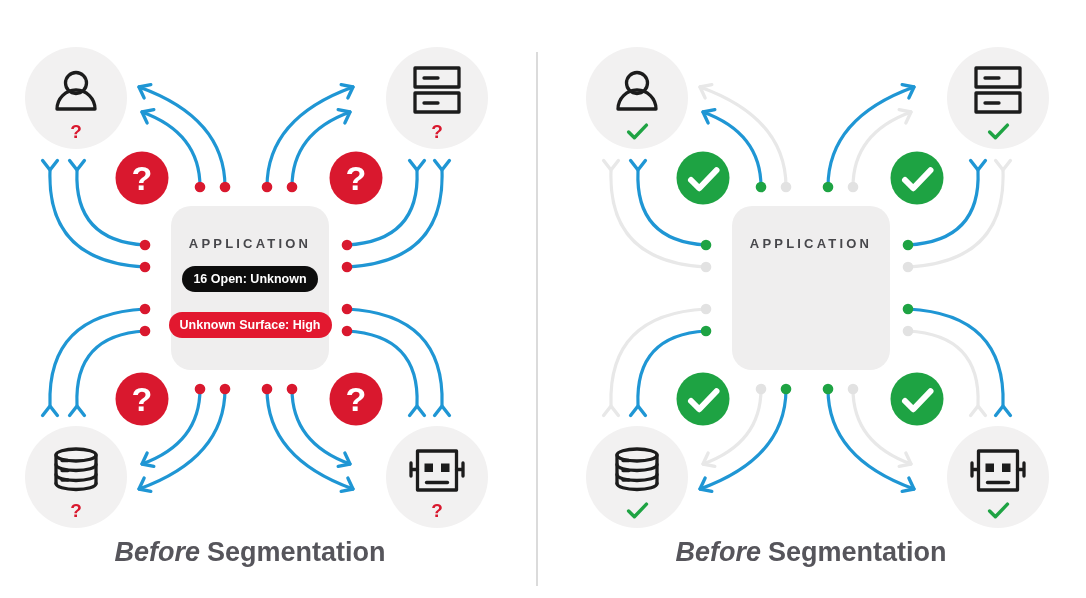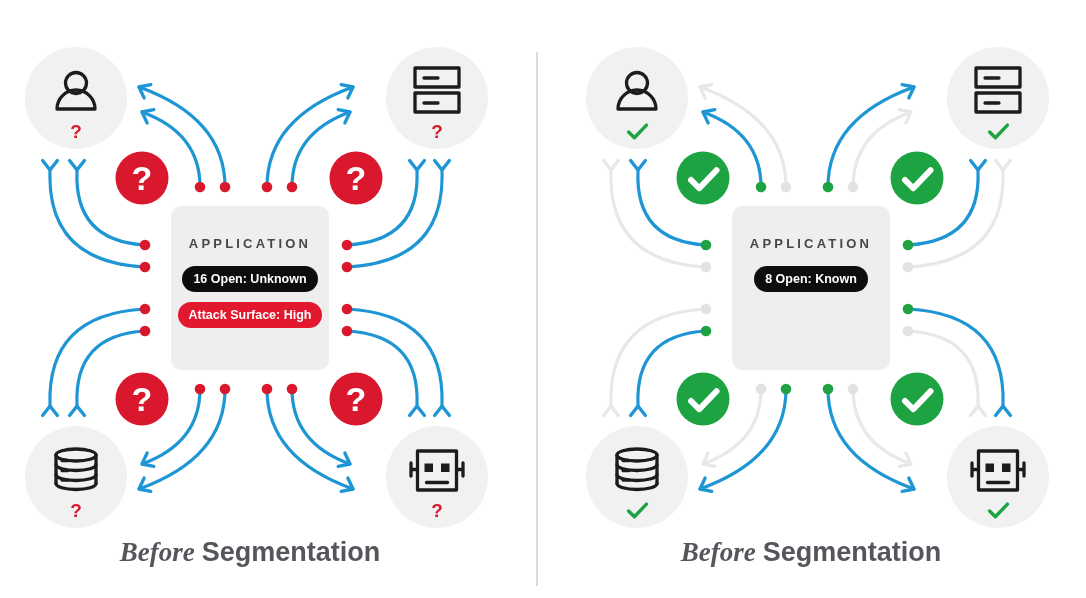--- a/index.html
+++ b/index.html
@@ -1,27 +1,27 @@
 <!DOCTYPE html>
 <html><head>
 <meta charset="utf-8">
 <style>
   html,body{margin:0;padding:0;background:#ffffff;}
   body{font-family:"Liberation Sans",sans-serif;}
   #stage{position:relative;width:1086px;height:598px;background:#ffffff;overflow:hidden;}
   #diagram{position:absolute;left:0;top:0;}
-  .card{position:absolute;width:158px;height:164px;background:#efeeee;border-radius:10px;
+  .card{position:absolute;width:158px;height:164px;background:#efeeee;border-radius:20px;
         display:flex;flex-direction:column;align-items:center;padding-top:30px;box-sizing:border-box;}
   .card-title{font-size:13px;font-weight:700;letter-spacing:3.2px;color:#47474b;margin-bottom:15px;white-space:nowrap;}
   .pill{font-size:12.5px;font-weight:700;color:#ffffff;border-radius:14px;padding:6px 11px;
-        margin-bottom:10px;white-space:nowrap;line-height:14px;}
+        margin-bottom:20px;white-space:nowrap;line-height:14px;}
   .pill-black{background:#0d0d0d;}
   .caption{position:absolute;top:537px;width:440px;text-align:center;font-size:27px;
            font-weight:600;color:#56555b;}
-  .caption i{margin-right:7px;font-family:Liberation Serif, serif;}
+  .caption i{margin-right:7px;}
   .divider{position:absolute;left:536px;top:52px;width:2px;height:534px;background:#dbdbdb;}
 </style>
 </head>
 <body>
 
 <div id="stage">
 
   <svg id="diagram" width="1086" height="598" viewBox="0 0 1086 598">
       <g transform="translate(0,0)">
         <g>
@@ -283,26 +283,25 @@
         <g>
           <circle cx="356" cy="399" r="26.5" fill="#1ea343"></circle>
           <path d="M344,401 L352.25,409.25 L369.5,391.25" fill="none" stroke="#ffffff" stroke-width="6" stroke-linecap="round" stroke-linejoin="round"></path>
         </g>
       </g>
     </svg>
 
   <div class="card" id="card-0" style="left: 171px; top: 206px;">
     <div class="card-title">APPLICATION</div>
     <div class="pill pill-black">16 Open: Unknown</div>
-    <div class="pill" id="surface-0" style="background: rgb(226, 24, 47);">Attack Surface: High</div>
+    <div class="pill" id="surface-0" style="background: rgb(226, 24, 47);">Unknown Surface: High</div>
   </div>
 
   <div class="card" id="card-1" style="left: 732px; top: 206px;">
     <div class="card-title">APPLICATION</div>
-    <div class="pill pill-black">8 Open: Known</div>
   </div>
 
   <div class="caption" style="left:30px;">
     <i>Before</i><span>Segmentation</span>
   </div>
 
   <div class="caption" style="left:591px;">
     <i>Before</i><span>Segmentation</span>
   </div>
 

